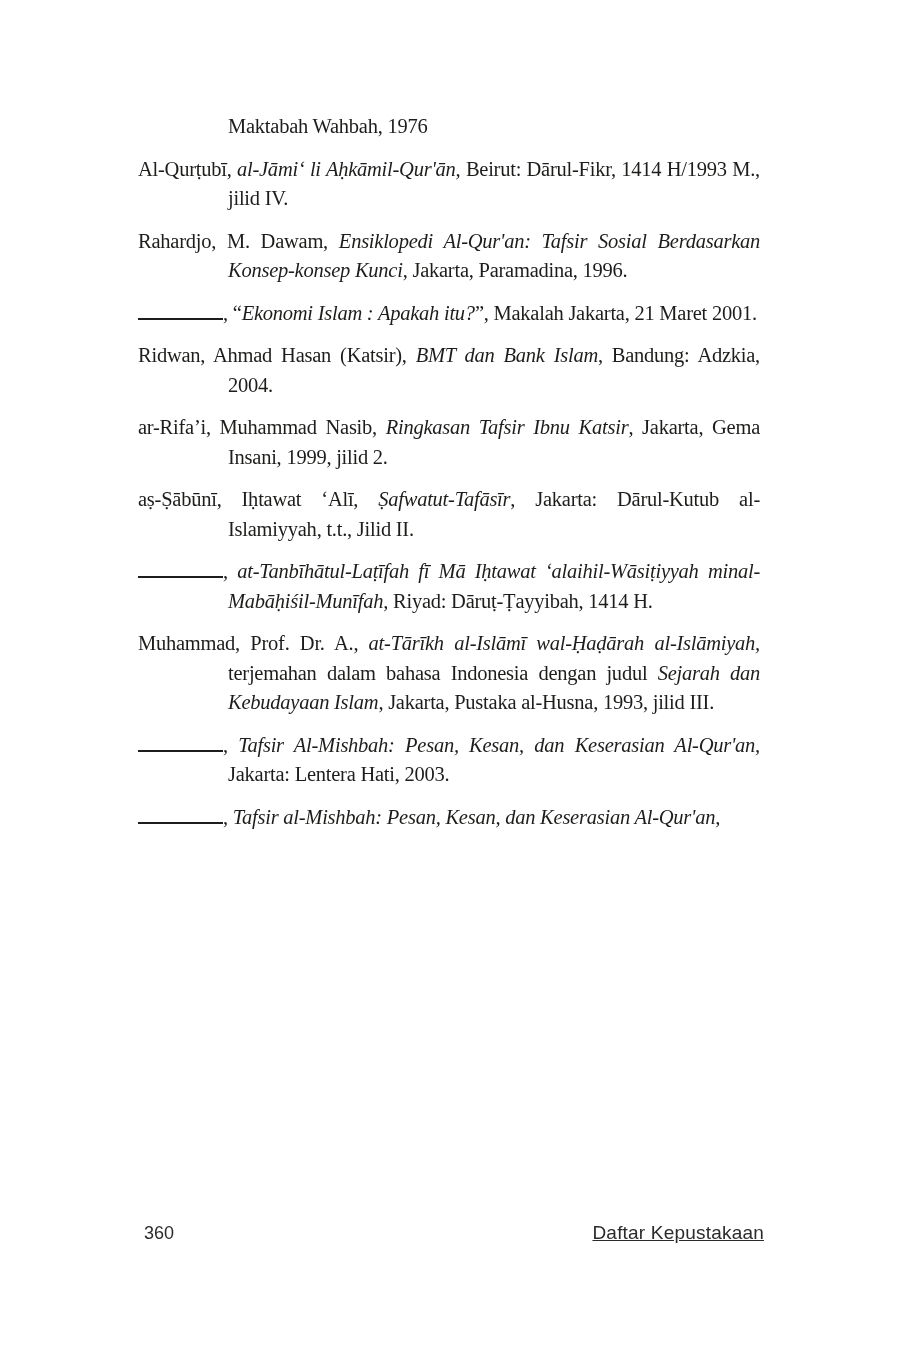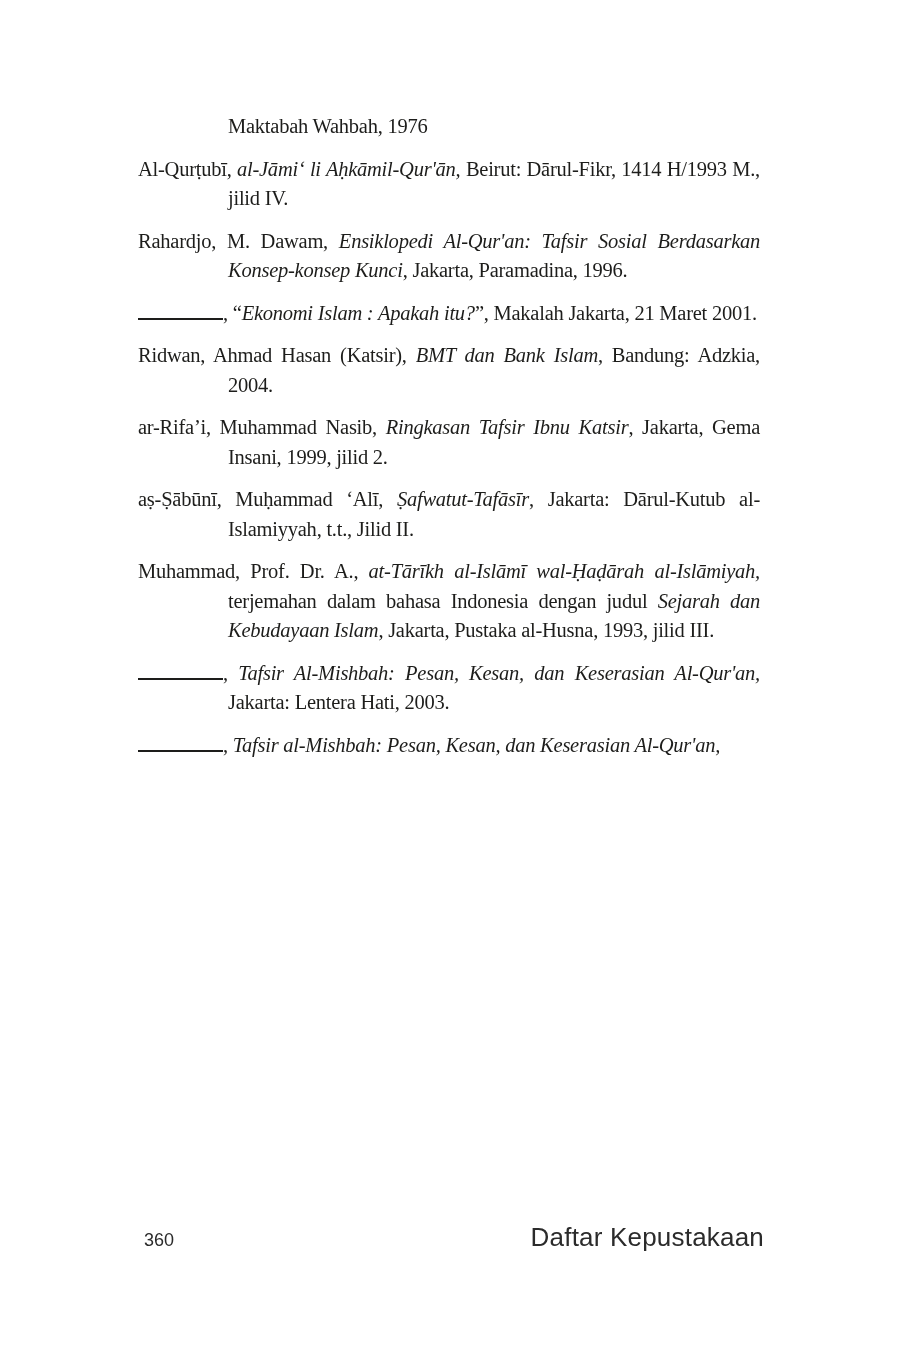--- a/index.html
+++ b/index.html
@@ -44,36 +44,37 @@
     left: 144px;
     top: 1222px;
     width: 620px;
     display: flex;
     justify-content: space-between;
     align-items: baseline;
     font-family: "Liberation Sans", "DejaVu Sans", sans-serif;
     color: #2b2b2b;
   }
   .footer .page-number { font-size: 18px; }
-  .footer .section-title { font-size: 26px; letter-spacing: 0.2px; }
+  .footer .section-title { font-size: 19px; letter-spacing: 0.2px; text-decoration: underline; }
 </style>
 </head>
 <body>
 
 <div class="page">
 
   <div class="content" id="bib-list">
 
   <div class="entry first-line-indented"><span>Maktabah Wahbah, 1976</span></div>
       <div class="entry"><span>Al-Qurṭubī, </span><span class="it">al-Jāmi‘ li Aḥkāmil-Qur'ān, </span><span>Beirut: Dārul-Fikr, 1414 H/1993 M., jilid IV.</span></div>
       <div class="entry"><span>Rahardjo, M. Dawam, </span><span class="it">Ensiklopedi Al-Qur'an: Tafsir Sosial Berdasarkan Konsep-konsep Kunci</span><span>, Jakarta, Paramadina, 1996.</span></div>
       <div class="entry"><span class="dash"></span><span>, “</span><span class="it">Ekonomi Islam : Apakah itu?</span><span>”, Makalah Jakarta, 21 Maret 2001.</span></div>
       <div class="entry"><span>Ridwan, Ahmad Hasan (Katsir), </span><span class="it">BMT dan Bank Islam</span><span>, Bandung: Adzkia, 2004.</span></div>
       <div class="entry"><span>ar-Rifa’i, Muhammad Nasib, </span><span class="it">Ringkasan Tafsir Ibnu Katsir</span><span>, Jakarta, Gema Insani, 1999, jilid 2.</span></div>
-      <div class="entry"><span>aṣ-Ṣābūnī, Muḥammad ‘Alī, </span><span class="it">Ṣafwatut-Tafāsīr</span><span>, Jakarta: Dārul-Kutub al-Islamiyyah, t.t., Jilid II.</span></div>
+      <div class="entry"><span>aṣ-Ṣābūnī, Iḥtawat ‘Alī, </span><span class="it">Ṣafwatut-Tafāsīr</span><span>, Jakarta: Dārul-Kutub al-Islamiyyah, t.t., Jilid II.</span></div>
+      <div class="entry"><span class="dash"></span><span>, </span><span class="it">at-Tanbīhātul-Laṭīfah fī Mā Iḥtawat ‘alaihil-Wāsiṭiyyah minal-Mabāḥiśil-Munīfah, </span><span>Riyad: Dāruṭ-Ṭayyibah, 1414 H.</span></div>
       <div class="entry"><span>Muhammad, Prof. Dr. A., </span><span class="it">at-Tārīkh al-Islāmī wal-Ḥaḍārah al-Islāmiyah, </span><span>terjemahan dalam bahasa Indonesia dengan judul </span><span class="it">Sejarah dan Kebudayaan Islam</span><span>, Jakarta, Pustaka al-Husna, 1993, jilid III.</span></div>
       <div class="entry"><span class="dash"></span><span>, </span><span class="it">Tafsir Al-Mishbah: Pesan, Kesan, dan Keserasian Al-Qur'an, </span><span>Jakarta: Lentera Hati, 2003.</span></div>
       <div class="entry"><span class="dash"></span><span>, </span><span class="it">Tafsir al-Mishbah: Pesan, Kesan, dan Keserasian Al-Qur'an,</span></div>
     </div>
 
   <div class="footer">
     <span class="page-number">360</span>
     <span class="section-title">Daftar Kepustakaan</span>
   </div>
 

